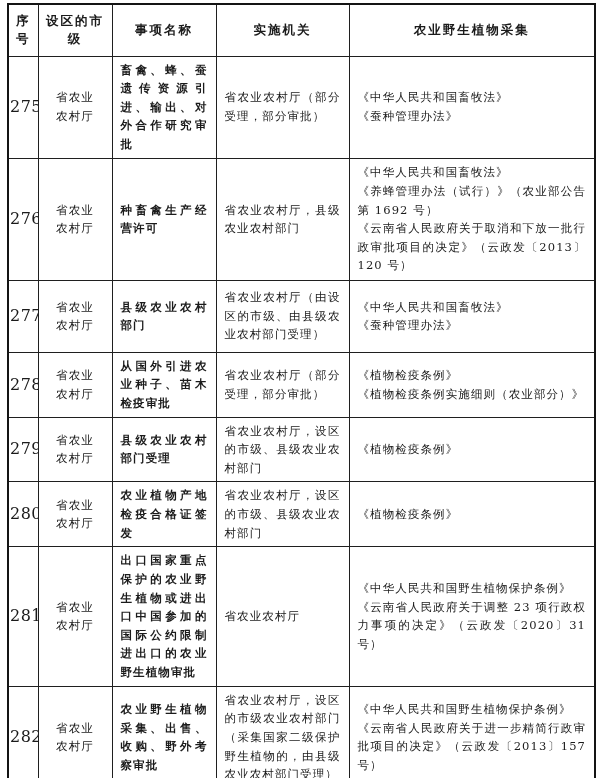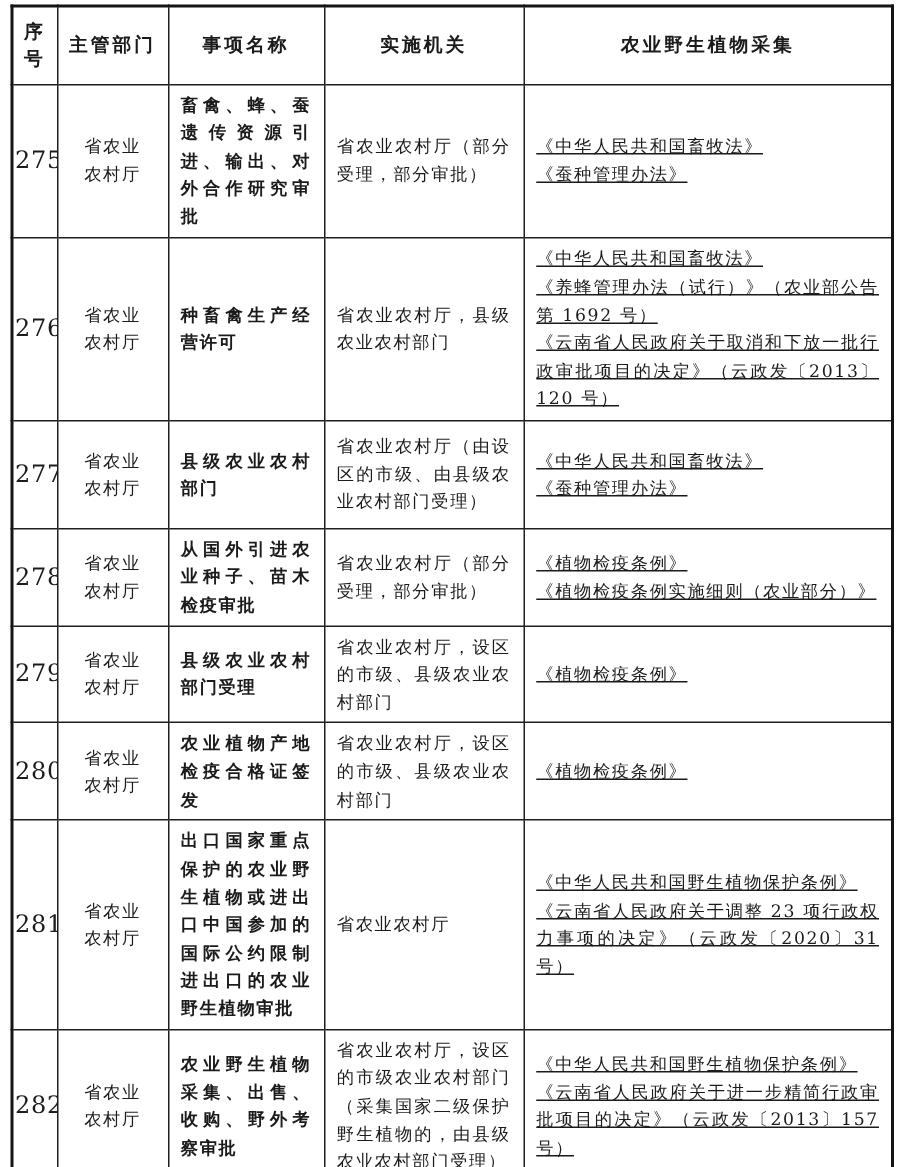--- a/index.html
+++ b/index.html
@@ -68,39 +68,38 @@
     font-weight: bold;
   }
   td.col-agency {
     text-align: justify;
     padding: 4px 8px;
   }
   td.col-basis {
     text-align: justify;
     padding: 4px 8px;
     white-space: pre-line;
-    text-decoration: underline;
   }
 </style>
 </head>
 <body>
 
 <div class="page">
   <table class="gov-table">
     <colgroup>
       <col class="w-no">
         <col class="w-dept">
         <col class="w-item">
         <col class="w-agency">
         <col class="w-basis">
     </colgroup>
     <thead>
       <tr style="height:52px;">
         <th>序号</th>
-        <th>主管部门</th>
+        <th>设区的市级</th>
         <th>事项名称</th>
         <th>实施机关</th>
         <th>农业野生植物采集</th>
       </tr>
     </thead>
     <tbody>
       <tr style="height:82px;">
         <td class="col-no">275</td>
         <td class="col-dept">省农业农村厅</td>
         <td class="col-item">畜禽、蜂、蚕遗传资源引进、输出、对外合作研究审批</td>

